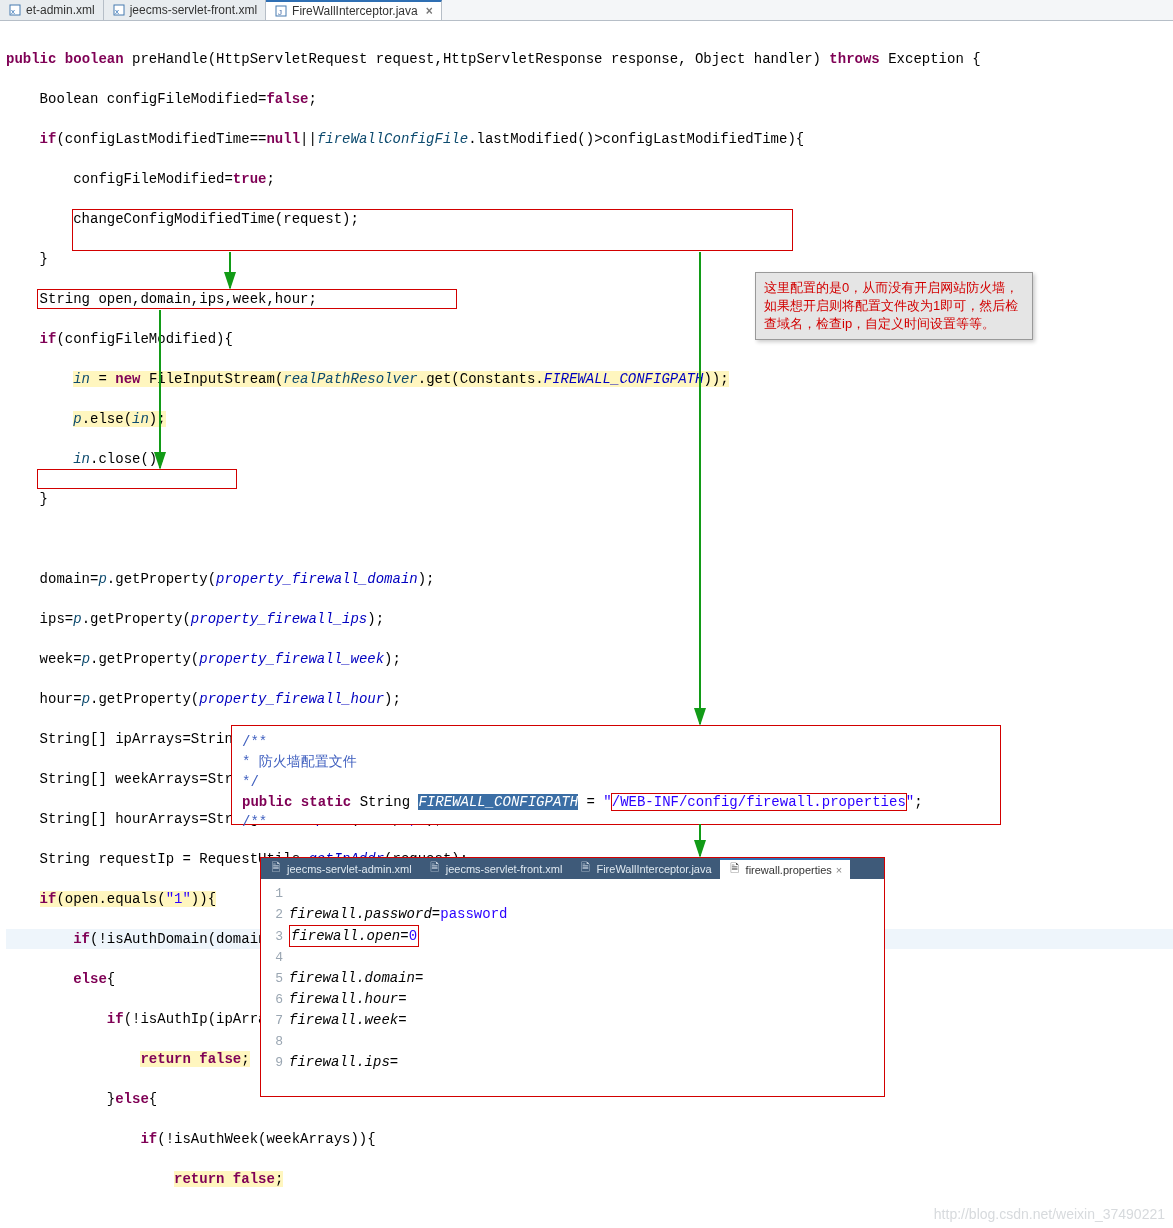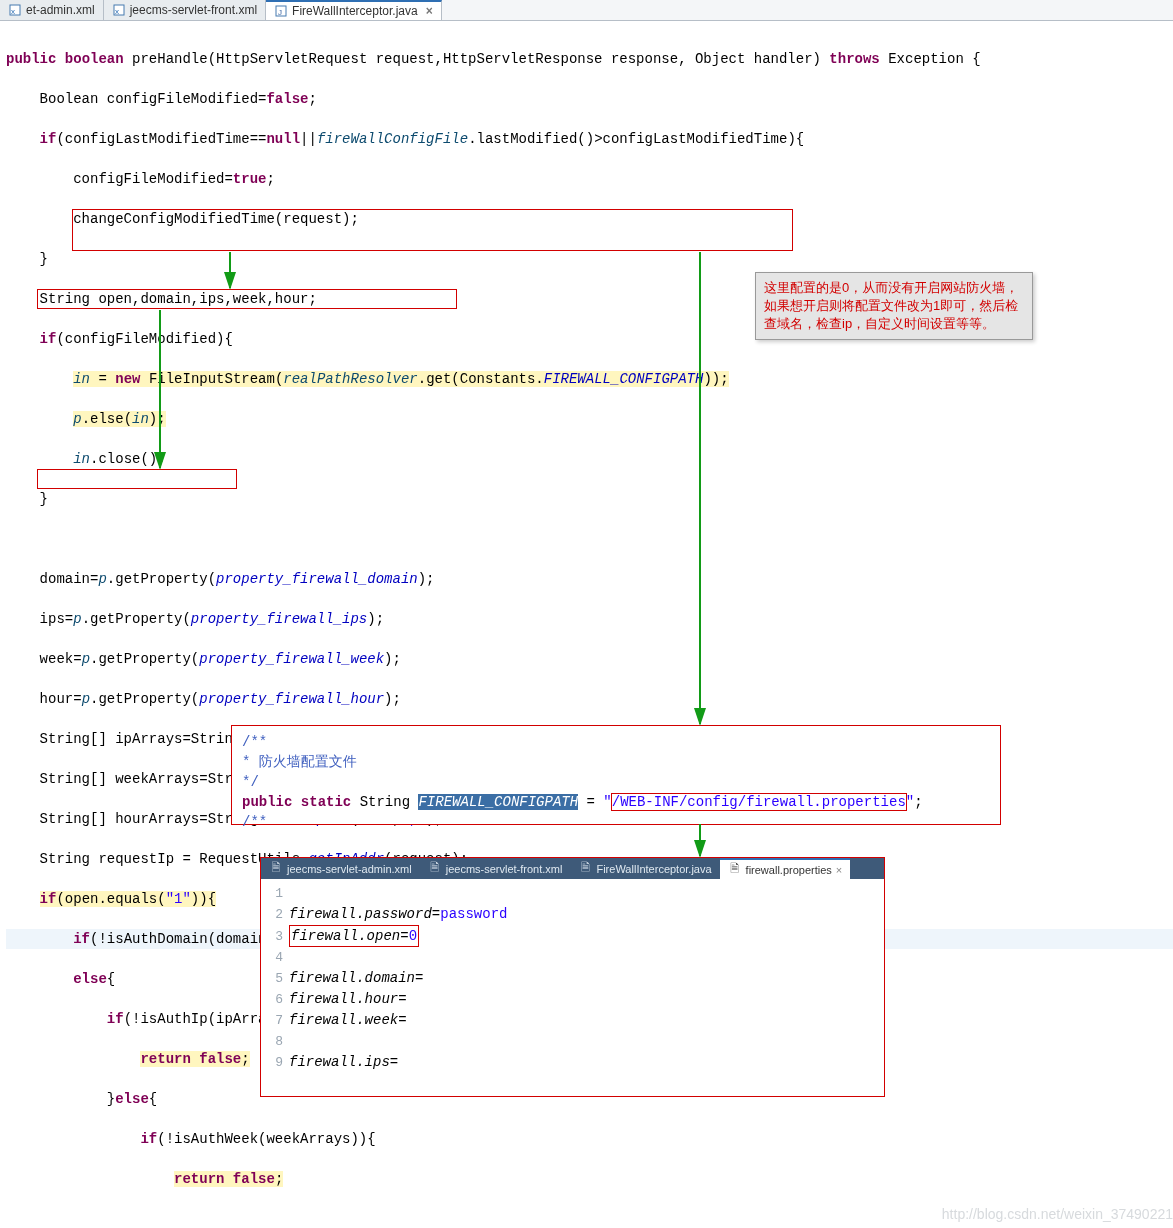--- a/index.html
+++ b/index.html
@@ -43,21 +43,21 @@
   .tab-bar2 { display:flex; align-items:stretch; height:21px; background:#3e5a79; font-family:"Segoe UI",Tahoma,sans-serif; font-size:11px; color:#fff; }
   .tab2 { display:flex; align-items:center; gap:4px; padding:0 8px; color:#dfe8f0; cursor:pointer; }
   .tab2.active { background:#fff; color:#333; border-top:2px solid #2f6fb3; }
   .props { padding:4px 0 0 0; line-height:20px; }
   .gut { display:inline-block; width:22px; text-align:right; color:#9aa6b2; font-size:13px; margin-right:6px; }
   .pkey { color:#000;font-style:italic; }
   .pval { color:#2a00ff; }
   .propbox { display:inline-block; border:1px solid #d20000; padding:0 1px; }
 
   
-  .wm { position:absolute; right:0; bottom:6px; color:#d7dadd; font-family:"Segoe UI",sans-serif; font-size:14px; }
+  .wm { position:absolute; right:8px; bottom:6px; color:#d7dadd; font-family:"Segoe UI",sans-serif; font-size:14px; }
 
   
   svg.arrows { position:absolute; left:0; top:0; pointer-events:none; }
 
 </style>
 </head>
 <body>
 
 <div class="root">
 

